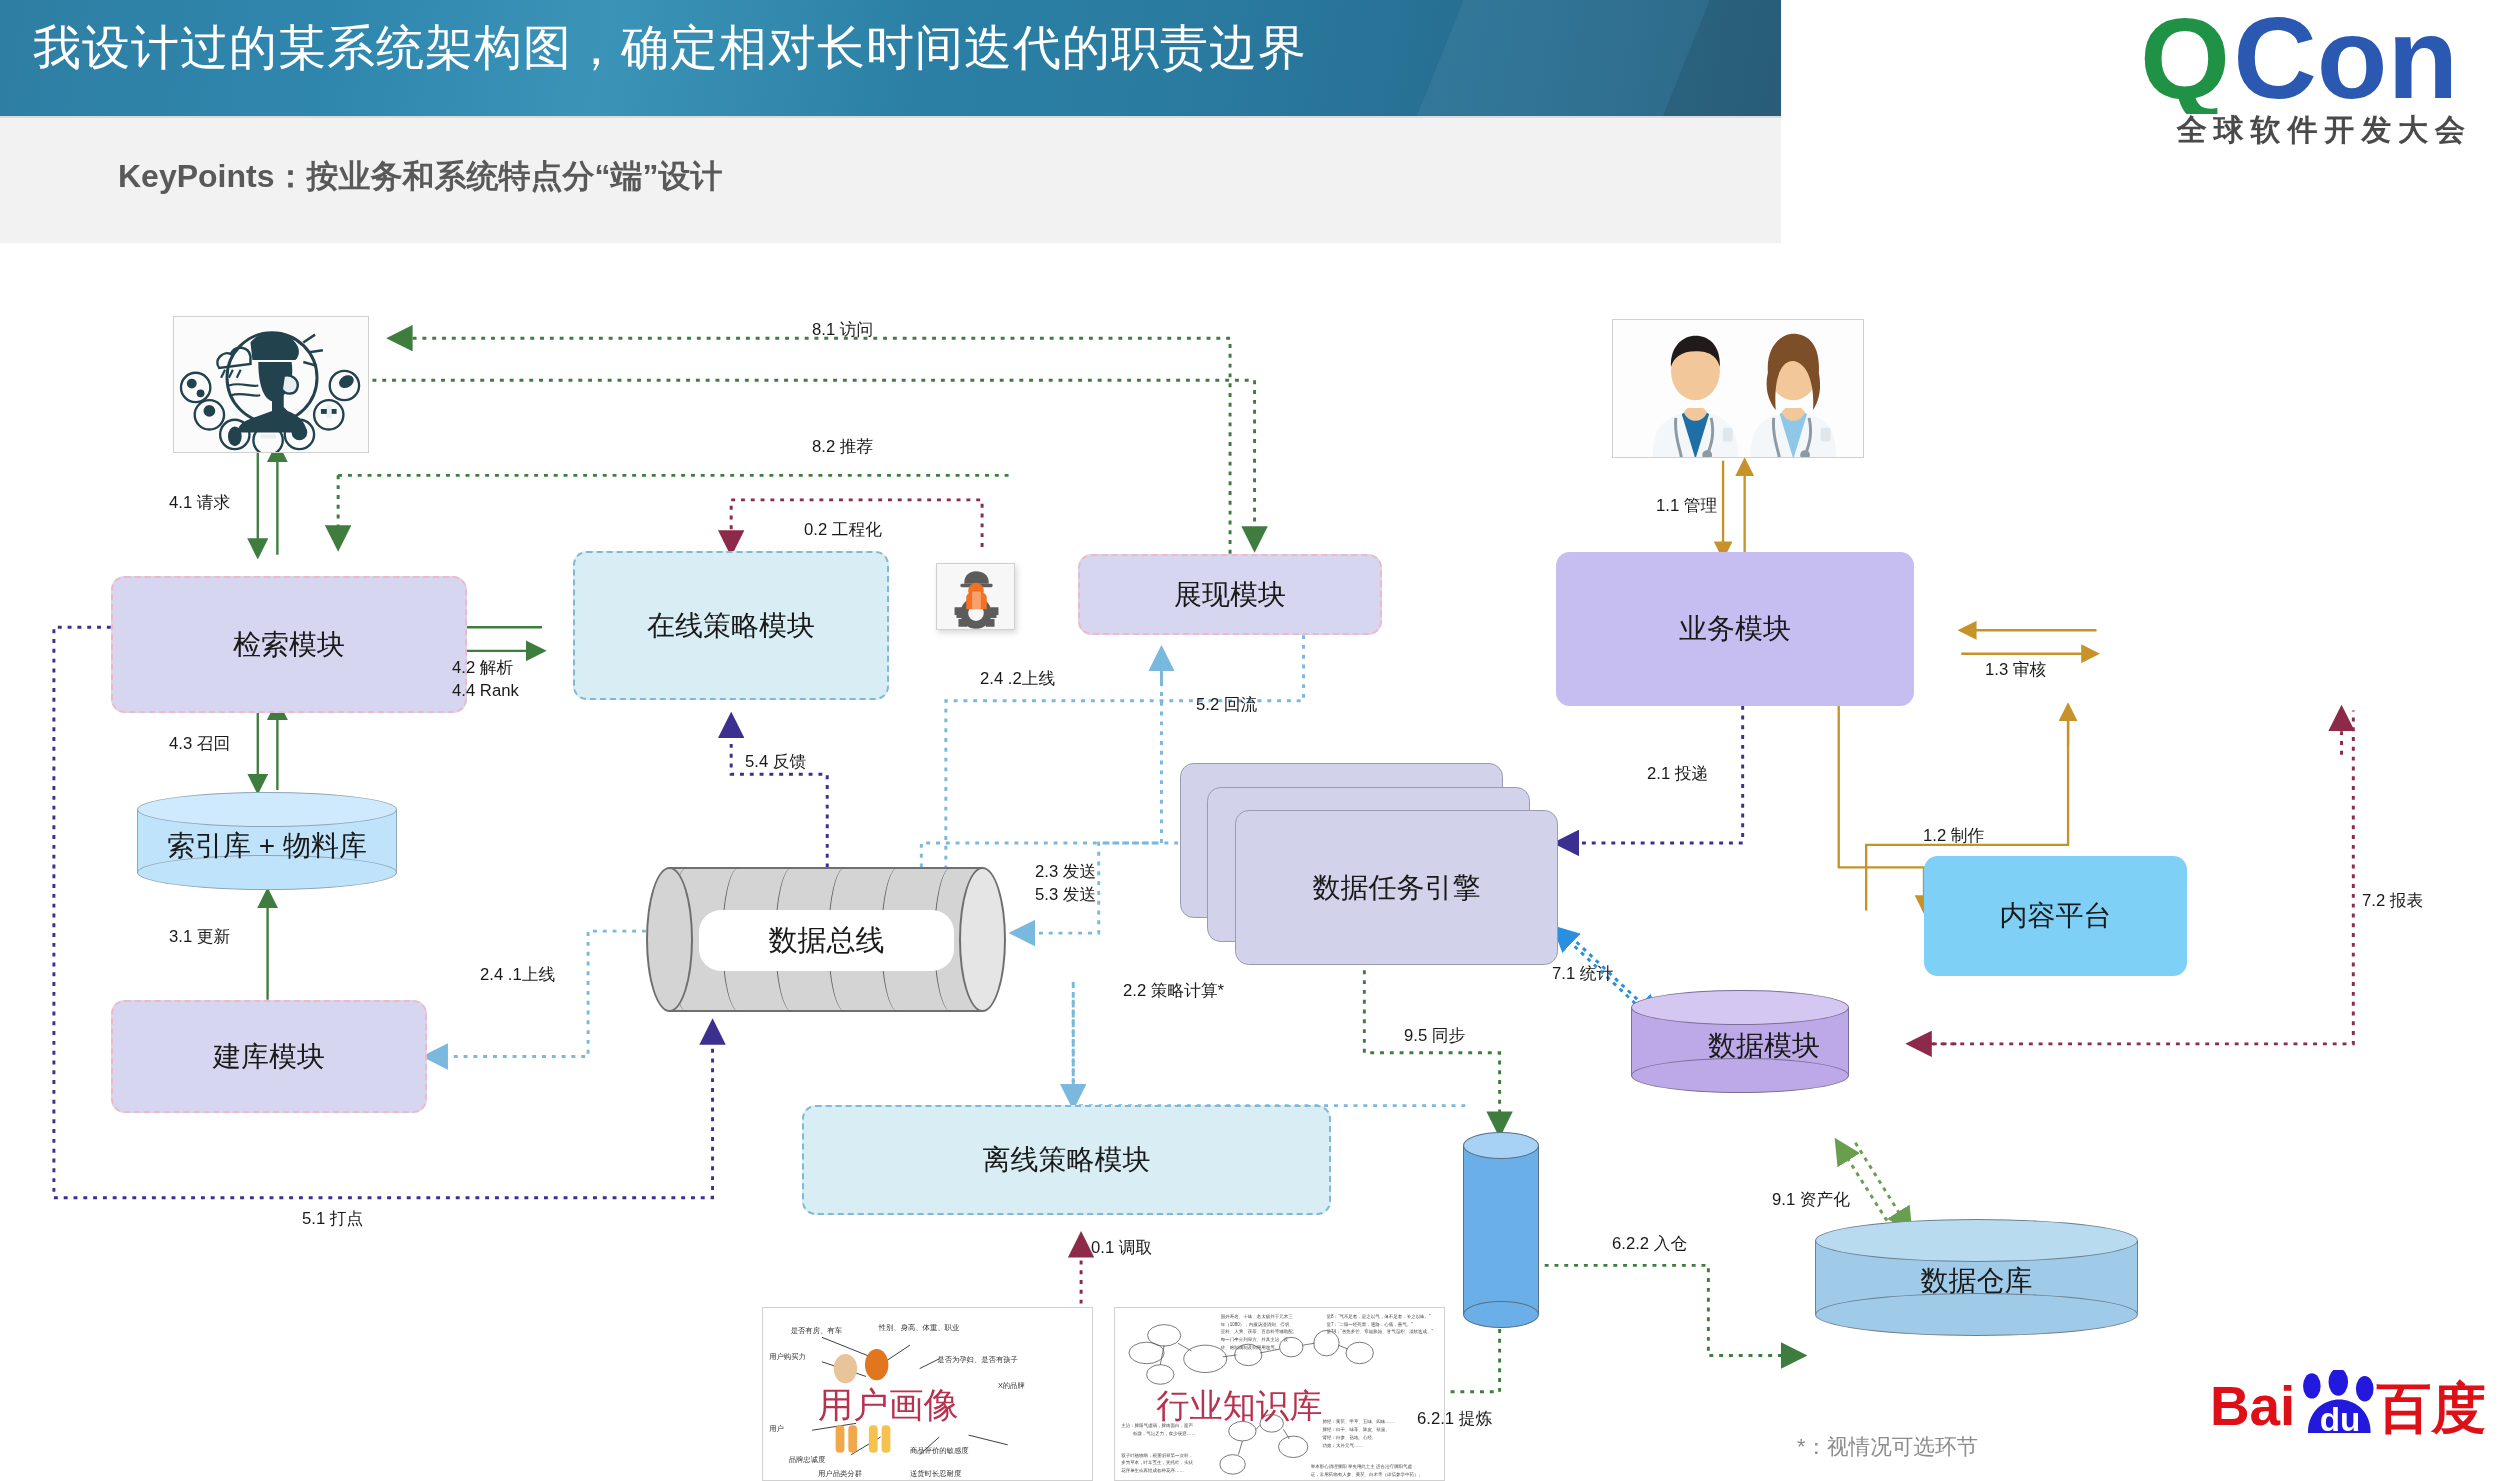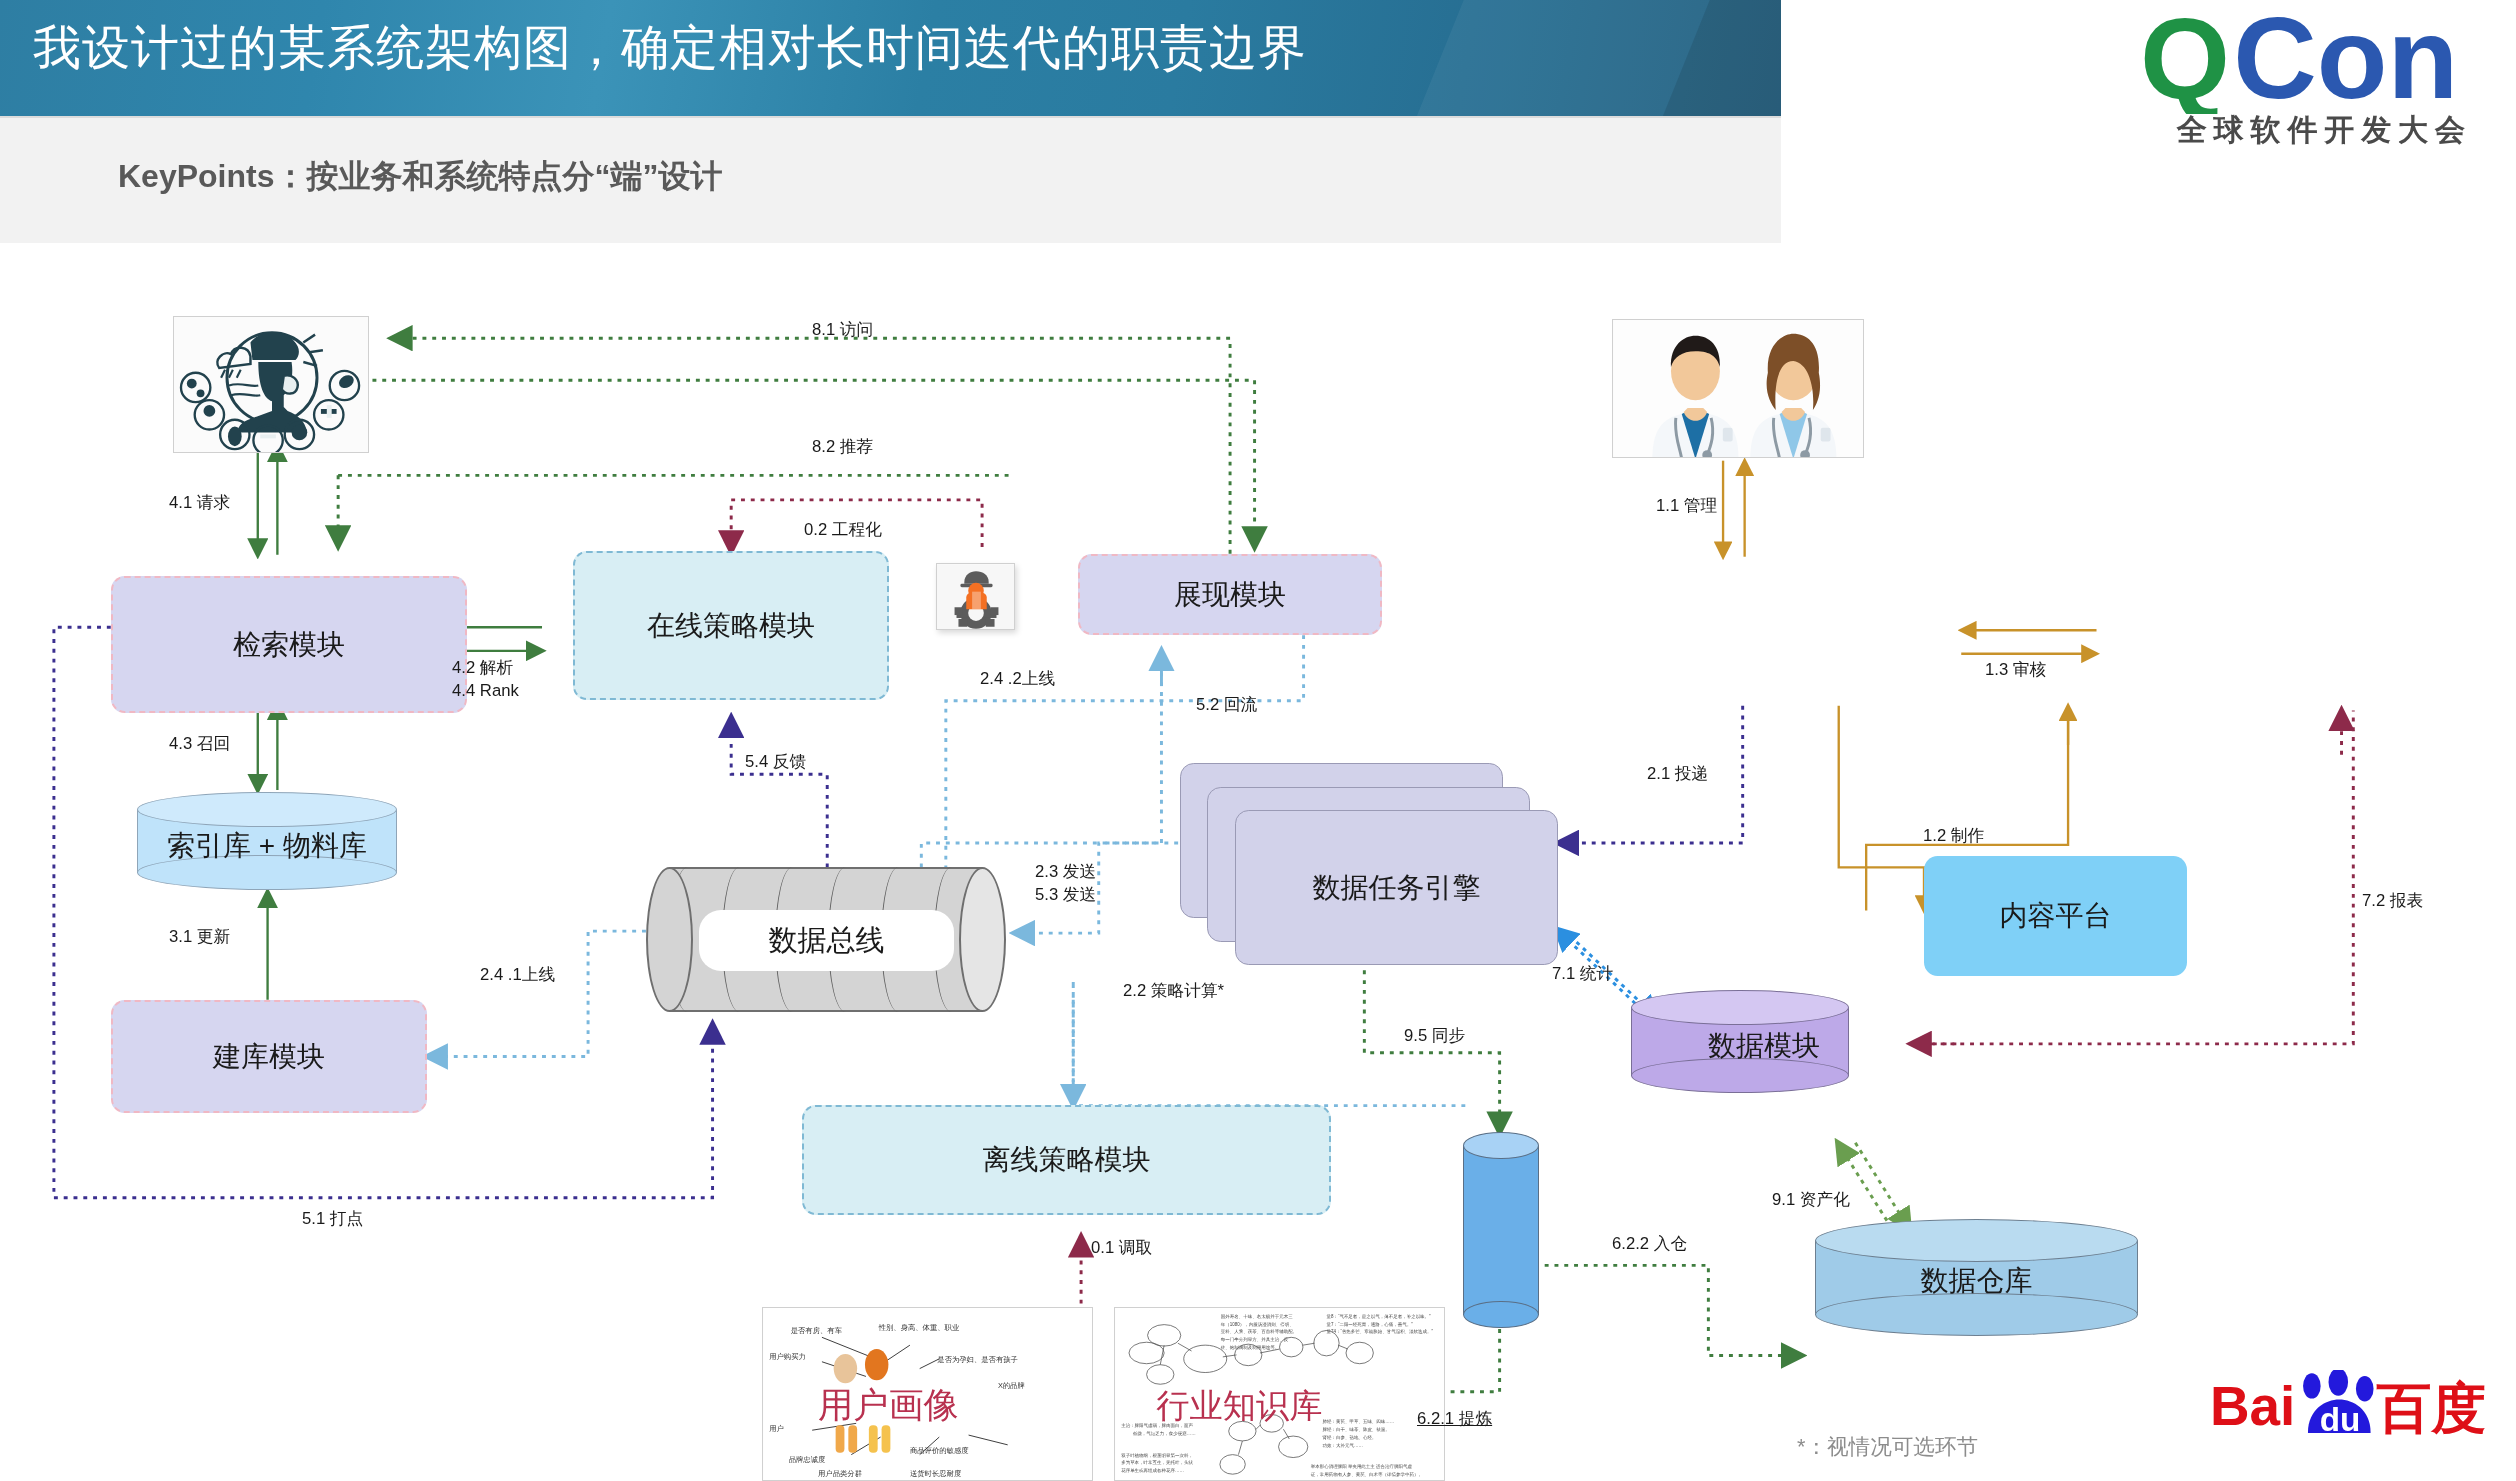--- a/index.html
+++ b/index.html
@@ -374,20 +374,23 @@
   </div>
 
   <div class="node n-purple-dash" style="left:1078px; top:554px; width:304px; height:81px;">
     <span>展现模块</span>
   </div>
 
   <div class="node n-blue-dash" style="left:802px; top:1105px; width:529px; height:110px;">
     <span>离线策略模块</span>
   </div>
 
+  <div class="node n-purple-solid" style="left:1556px; top:552px; width:358px; height:154px;">
+    <span>业务模块</span>
+  </div>
 
 
   <div class="node n-cyan-solid" style="left:1924px; top:856px; width:263px; height:120px;">
     <span>内容平台</span>
   </div>
 
   <div style="position:absolute; left:1180px; top:763px; width:382px; height:208px; z-index:5;">
     <div class="stack-layer" style="left:0;  top:0;  width:323px; height:155px;"></div>
     <div class="stack-layer" style="left:27.4px; top:23.5px; width:323px; height:155px;"></div>
     <div class="stack-layer" style="left:55px; top:47px; width:323px; height:155px; display:flex; align-items:center; justify-content:center; font-size:28px; color:#1a1a1a;">
@@ -540,19 +543,19 @@
   <div class="elabel" style="left:1035px; top:884px;">5.3 发送</div>
   <div class="elabel" style="left:1123px; top:980px;">2.2 策略计算*</div>
   <div class="elabel" style="left:1091px; top:1237px;">0.1 调取</div>
   <div class="elabel" style="left:1656px; top:495px;">1.1 管理</div>
   <div class="elabel" style="left:1985px; top:659px;">1.3 审核</div>
   <div class="elabel" style="left:1923px; top:825px;">1.2 制作</div>
   <div class="elabel" style="left:1647px; top:763px;">2.1 投递</div>
   <div class="elabel" style="left:1552px; top:963px;">7.1 统计</div>
   <div class="elabel" style="left:2362px; top:890px;">7.2 报表</div>
   <div class="elabel" style="left:1404px; top:1025px;">9.5 同步</div>
-  <div class="elabel" style="left:1417px; top:1408px;text-decoration:underline;">6.2.1 提炼</div>
+  <div class="elabel" style="left:1417px; top:1408px;">6.2.1 提炼</div>
   <div class="elabel" style="left:1612px; top:1233px;">6.2.2 入仓</div>
   <div class="elabel" style="left:1772px; top:1189px;">9.1 资产化</div>
 
   <div id="footnote">*：视情况可选环节</div>
 </div>
 
 
 </body></html>

